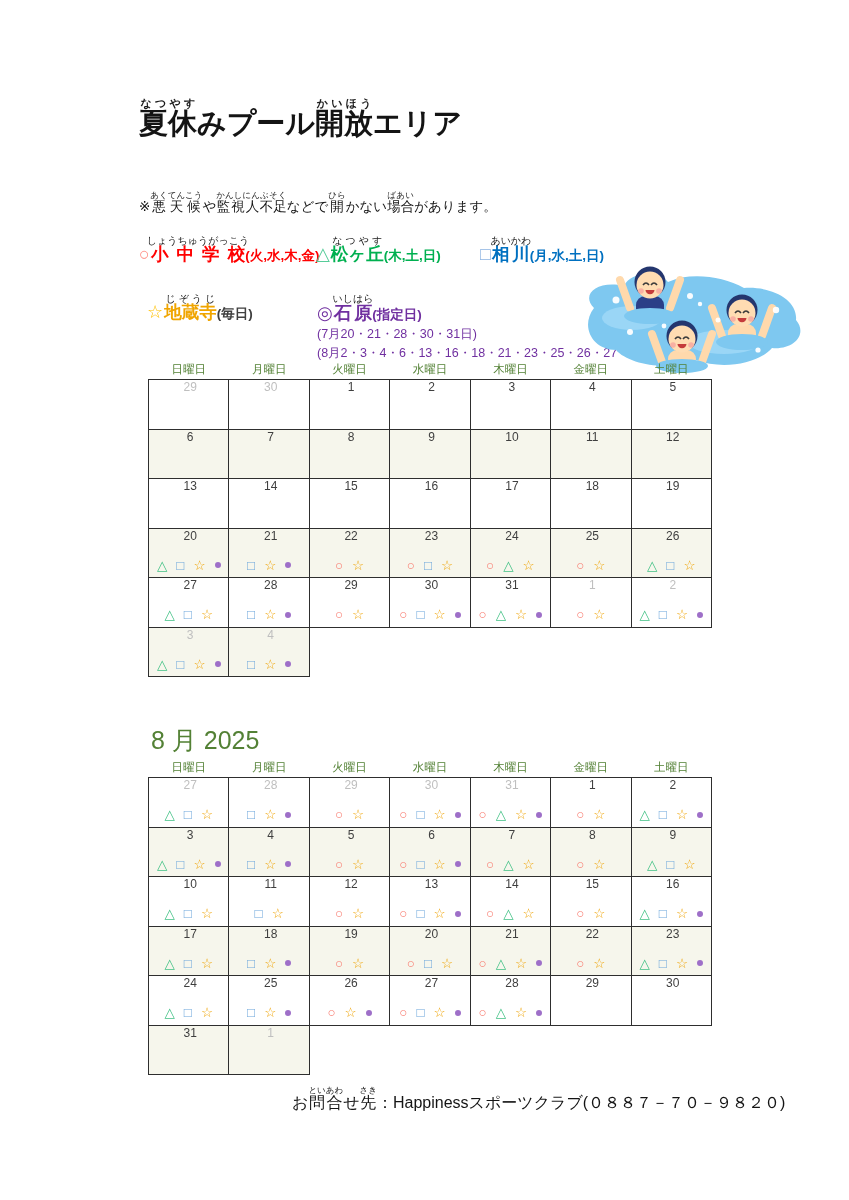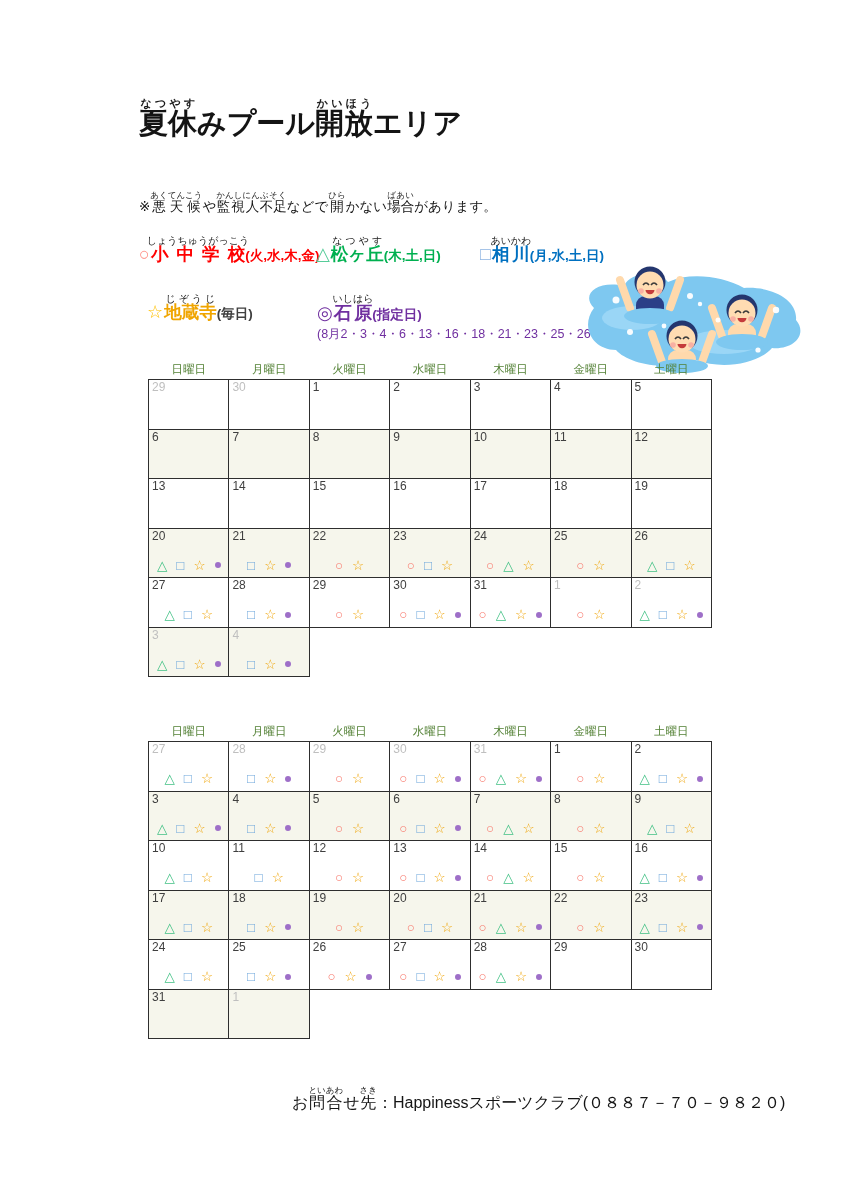--- a/index.html
+++ b/index.html
@@ -33,21 +33,21 @@
   .li-4 ruby { font-size:18px; }
   .extra { font-size:12.5px; font-weight:normal; line-height:17.5px; margin-top:1px; }
 
   .illus { position:absolute; left:572px; top:246px; }
 
   
   .calendar { position:absolute; left:148px; width:566px; }
   .cal-jul { top:362px; }
   .cal-aug { top:724px; }
   .cal-title { font-size:25px; color:var(--green,#538135); margin:0 0 3px 3px; font-weight:normal; }
-  .cal-table { border-collapse:collapse; table-layout:fixed; width:564px; }
+  .cal-table { border-collapse:collapse; table-layout:fixed; width:564px;text-align:center; }
   .cal-table th { font-size:11.5px; color:var(--green,#538135); font-weight:normal; padding-bottom:2px; height:16px; }
   .cal-table td { border:1.5px solid var(--border,#2e2e2e); height:49.5px; vertical-align:top; position:relative; background:#fff; }
   .cal-table tr.shade td { background:var(--shade,#F6F6EC); }
   .d { display:block; font-size:12px; color:var(--day,#3f3f3f); padding:1px 0 0 3px; line-height:13px; }
   td.out .d { color:var(--day_out,#BFBFBF); }
   .syms { position:absolute; left:0; right:0; bottom:5px; display:flex; justify-content:center; align-items:center; gap:9px; line-height:1; }
   .sch { font-size:13.5px; font-weight:bold; }
   .donut { display:inline-block; width:5px; height:5px; border:3px solid #9E6FC8; border-radius:50%; }
 
   
@@ -70,20 +70,21 @@
         <div><span class="lsym" style="color: rgb(87, 204, 153);">△</span><ruby style="color: rgb(0, 176, 80);">松ヶ丘<rt>なつやす</rt></ruby><span class="ldays" style="color: rgb(0, 176, 80);">(木,土,日)</span></div>
       </div>
       <div class="legend-item li-2">
         <div><span class="lsym" style="color: rgb(141, 180, 226);">□</span><ruby style="color: rgb(0, 112, 192);">相川<rt>あいかわ</rt></ruby><span class="ldays" style="color: rgb(0, 112, 192);">(月,水,土,日)</span></div>
       </div>
       <div class="legend-item li-3">
         <div><span class="lsym" style="color: rgb(255, 192, 0);">☆</span><ruby style="color: rgb(240, 165, 0);">地蔵寺<rt>じぞうじ</rt></ruby><span class="ldays" style="color: #404040;">(毎日)</span></div>
       </div>
       <div class="legend-item li-4">
         <div><span class="lsym" style="color: rgb(112, 48, 160);">◎</span><ruby style="color: rgb(112, 48, 160);">石原<rt>いしはら</rt></ruby><span class="ldays" style="color: rgb(112, 48, 160);">(指定日)</span></div>
+        <div class="extra" style="color: rgb(112, 48, 160);">(7月20・21・28・30・31日)</div>
         <div class="extra" style="color: rgb(112, 48, 160);">(8月2・3・4・6・13・16・18・21・23・25・26・27・28日)</div>
       </div>
     </div>
 
   <svg class="illus" width="235" height="128" viewBox="0 0 235 128">
     <path d="M22,62 C8,48 26,34 52,40 C58,26 86,24 96,36 C118,26 150,30 172,42 C200,40 226,54 224,74 C236,88 222,104 200,102 C186,118 150,124 124,114 C96,126 56,118 44,104 C20,104 8,80 22,62 Z" fill="#7EC8F0"></path>
     <ellipse cx="60" cy="72" rx="30" ry="12" fill="#9AD6F6"></ellipse>
     <ellipse cx="152" cy="96" rx="36" ry="12" fill="#9AD6F6"></ellipse>
 
     <g>
@@ -356,20 +357,21 @@
                   <span class="donut" style="border-color: rgb(158, 111, 200);"></span>
                 </div>
               </td>
             </tr>
           </tbody>
         </table>
       </div>
   </section>
 
   <section class="calendar cal-aug">
+    <div class="cal-title">8 月 2025</div>
     <div>
         <table class="cal-table">
           <thead>
             <tr>
               <th>日曜日</th>
               <th>月曜日</th>
               <th>火曜日</th>
               <th>水曜日</th>
               <th>木曜日</th>
               <th>金曜日</th>

